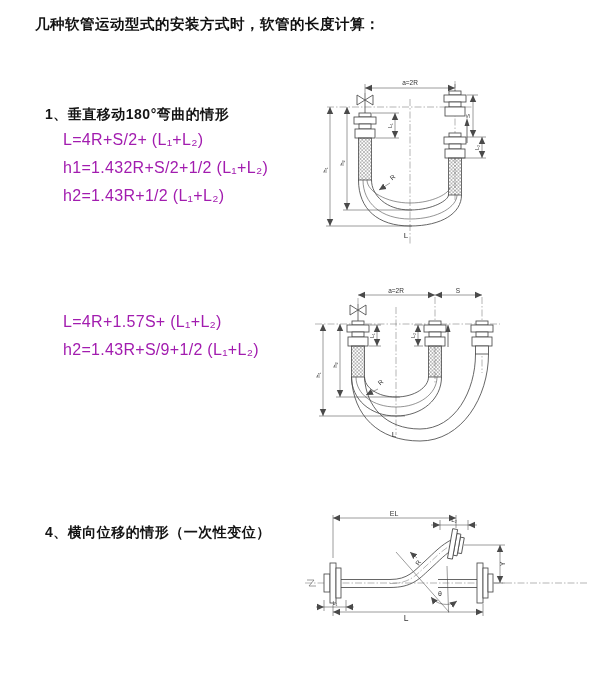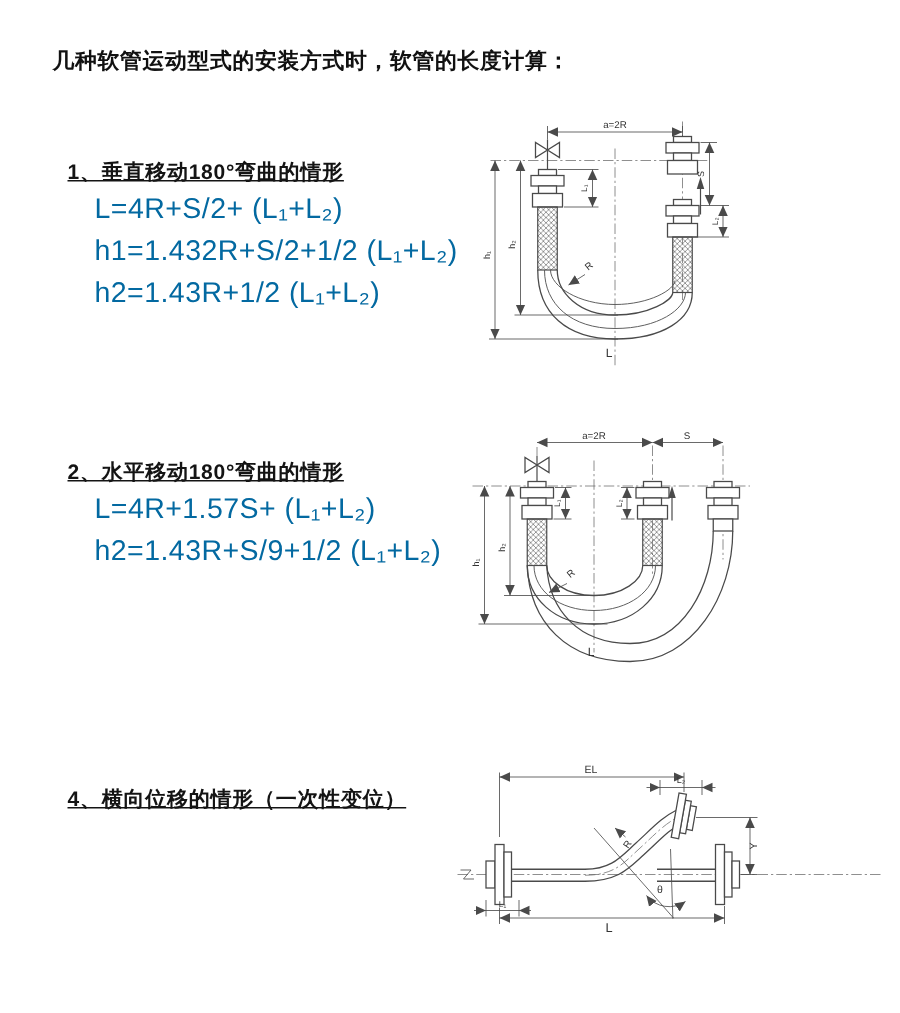--- a/index.html
+++ b/index.html
@@ -3,29 +3,29 @@
 <meta charset="utf-8">
 <style>
   html,body{margin:0;padding:0;}
   body{
     width:600px;height:675px;background:#fdfdfd;position:relative;overflow:hidden;
     font-family:"Liberation Sans","DejaVu Sans",sans-serif;color:#1c1c1c;
   }
   .page{position:absolute;inset:0;background:#ffffff;}
   .page-title{
     position:absolute;left:35px;top:15px;font-size:14.5px;font-weight:700;
-    letter-spacing:.5px;color:#111;white-space:nowrap;margin-top:16px;
+    letter-spacing:.5px;color:#111;white-space:nowrap;
   }
   .section{position:absolute;left:45px;}
   .sec1{top:106px;}
   .sec2{top:306px;}
   .sec3{top:524px;}
-  .section-heading{font-size:14px;font-weight:700;color:#141414;letter-spacing:.5px;white-space:nowrap;height:18px;text-decoration:underline;}
+  .section-heading{font-size:14px;font-weight:700;color:#141414;letter-spacing:.5px;white-space:nowrap;height:18px;}
   .formulas{margin:2px 0 0 18px;}
-  .formula{font-size:19px;line-height:28px;color:#0369a1;letter-spacing:.3px;white-space:nowrap;}
+  .formula{font-size:16px;line-height:28px;color:#a21caf;letter-spacing:.3px;white-space:nowrap;}
   .sec3 .formula{line-height:25.5px;}
   .diagram{position:absolute;}
   .dg1{left:315px;top:75px;width:265px;height:185px;}
   .dg2{left:310px;top:283px;width:280px;height:170px;}
   .dg3{left:300px;top:508px;width:290px;height:135px;}
   svg{font-family:"Liberation Sans","DejaVu Sans",sans-serif;}
   svg .o{stroke:#4a4a4a;stroke-width:.85;fill:#fff;}
   svg .hose{stroke:#4a4a4a;stroke-width:.85;fill:none;}
   svg .hose2{stroke:#5a5a5a;stroke-width:.65;fill:none;}
   svg .dim{stroke:#4a4a4a;stroke-width:.55;fill:none;}
@@ -43,21 +43,20 @@
   <div class="section sec1">
     <div class="section-heading">1、垂直移动180°弯曲的情形</div>
     <div class="formulas">
       <div class="formula">L=4R+S/2+ (L₁+L₂)</div>
       <div class="formula">h1=1.432R+S/2+1/2 (L₁+L₂)</div>
       <div class="formula">h2=1.43R+1/2 (L₁+L₂)</div>
     </div>
   </div>
 
   <div class="section sec2">
-    <div class="section-heading">2、水平移动180°弯曲的情形</div>
     <div class="formulas">
       <div class="formula">L=4R+1.57S+ (L₁+L₂)</div>
       <div class="formula">h2=1.43R+S/9+1/2 (L₁+L₂)</div>
     </div>
   </div>
 
   <div class="section sec3">
     <div class="section-heading">4、横向位移的情形（一次性变位）</div>
     <div class="formulas">
     </div>

